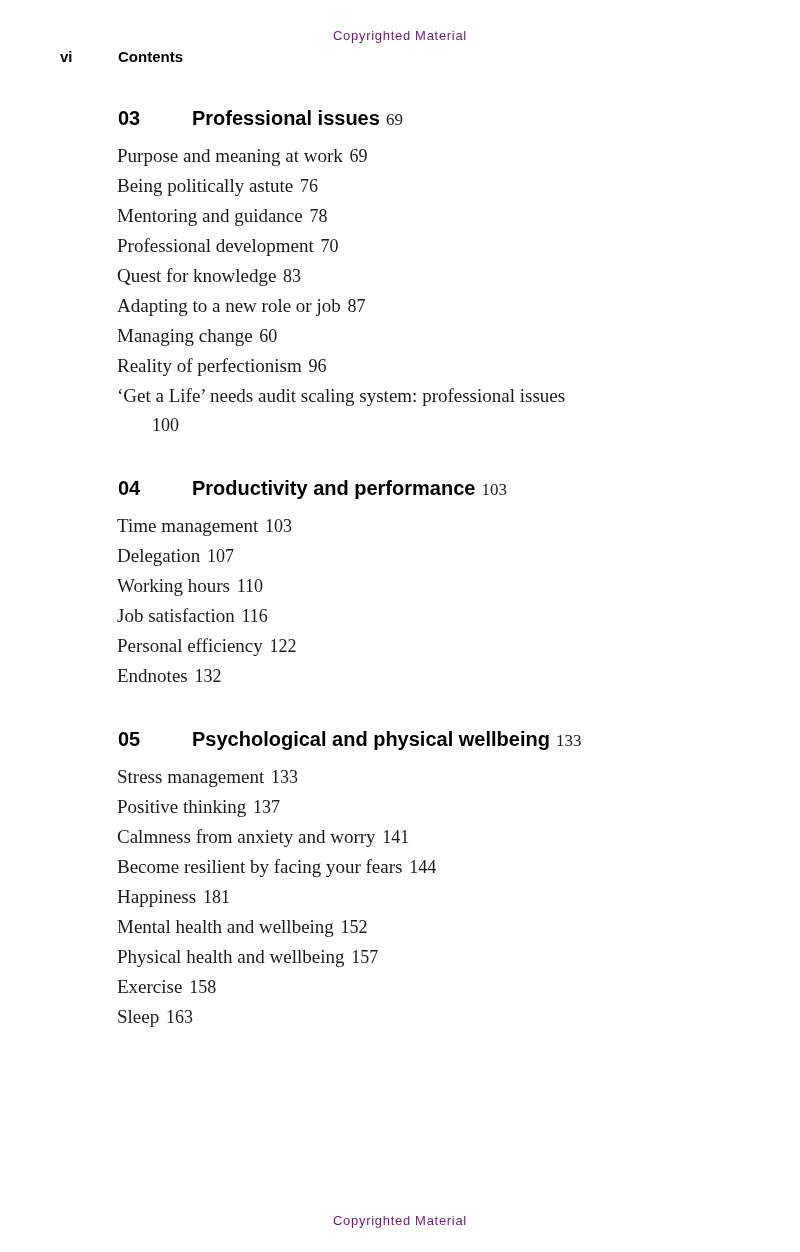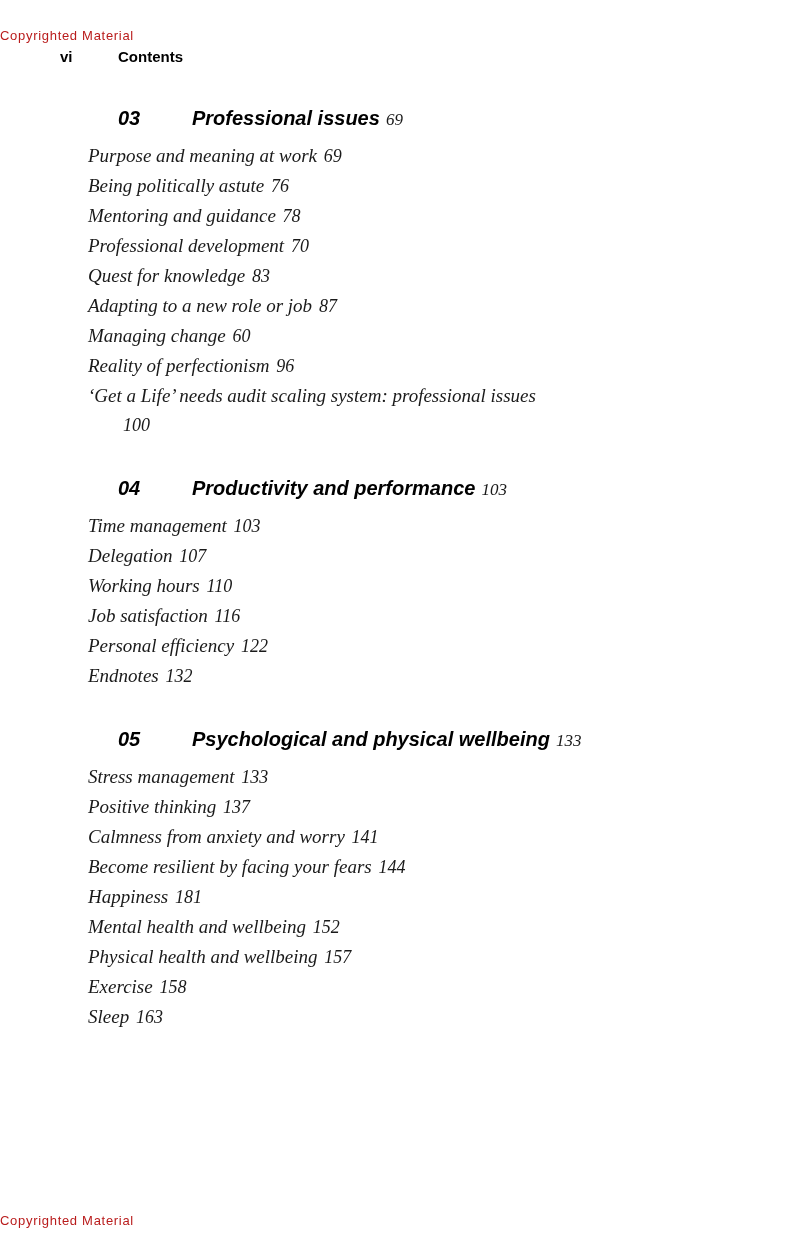--- a/index.html
+++ b/index.html
@@ -8,66 +8,66 @@
     width: 800px;
     height: 1252px;
     background: #ffffff;
     font-family: "Liberation Serif", serif;
     color: #1a1a1a;
     overflow: hidden;
   }
   .copyright {
     position: absolute;
     left: 0; right: 0;
+    text-align: center;
     font-family: "Liberation Sans", sans-serif;
     font-size: 13px;
     letter-spacing: 0.7px;
-    color: #b91c1c;
+    color: #701a75;
   }
   .copyright.top { top: 28px; }
   .copyright.bottom { bottom: 24px; }
   .header {
     position: absolute;
     top: 48px;
     left: 0;
     width: 100%;
     font-family: "Liberation Sans", sans-serif;
     font-weight: bold;
     font-size: 15px;
     color: #000;
   }
   .folio { position: absolute; left: 60px; top: 0; }
   .running-head { position: absolute; left: 118px; top: 0; }
   .toc {
     position: absolute;
     top: 106px;
     left: 0;
     width: 732px;
-    font-style: italic;
   }
   .chapter { margin-bottom: 36px; }
   .chapter-head {
     margin-left: 118px;
     font-family: "Liberation Sans", sans-serif;
     font-weight: bold;
     font-size: 20px;
     line-height: 24px;
     color: #000;
     margin-bottom: 9px;
   }
   .ch-num { display: inline-block; width: 74px; }
   .ch-page {
     font-family: "Liberation Serif", serif;
     font-weight: normal;
     font-size: 17px;
     margin-left: 6px;
     color: #1a1a1a;
   }
   .entries {
-    margin-left: 88px;
+    margin-left: 117px;
     width: 468px;
     font-size: 19px;
     line-height: 29px;
   }
   .entry {
     margin: 0;
     padding-left: 33px;
     text-indent: -33px;
   }
   .pg { margin-left: 2px; font-size: 18px; }

